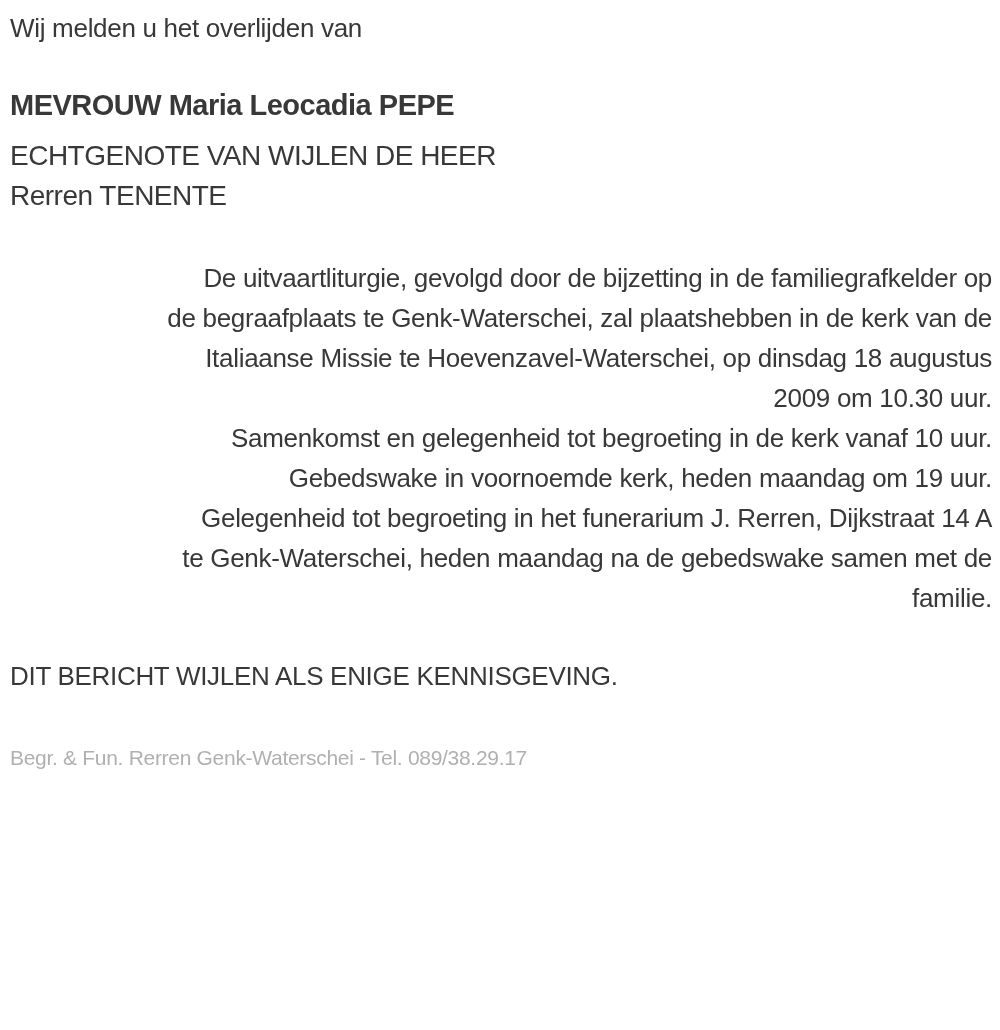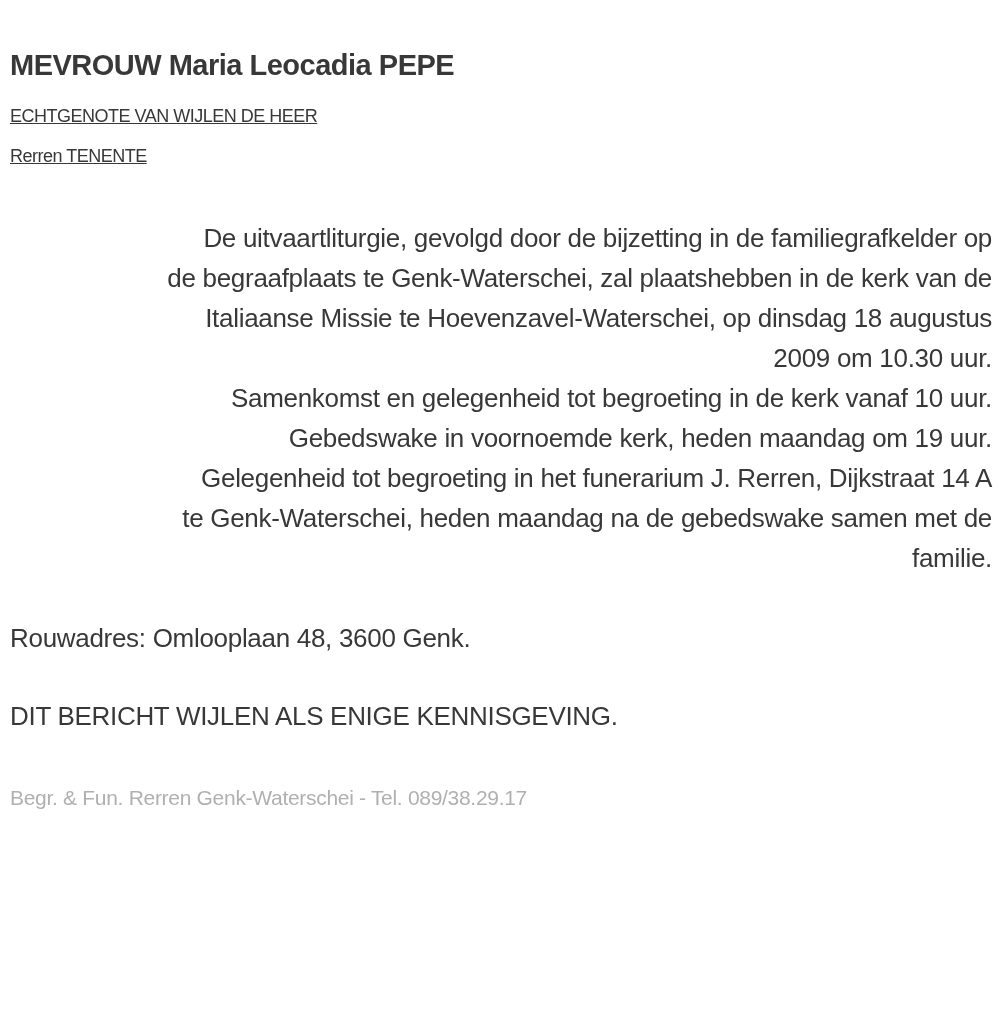--- a/index.html
+++ b/index.html
@@ -30,24 +30,23 @@
     margin-top: 34px;
     font-size: 29px;
     font-weight: bold;
     line-height: 46px;
     letter-spacing: -0.5px;
   }
   .relation-block {
     margin-top: 8px;
   }
   .relation-line {
-    font-size: 18px;
+    font-size: 28px;
     line-height: 40px;
     letter-spacing: -0.5px;
-    text-decoration: underline;
   }
   .body-text {
     font-size: 26px;
     line-height: 40px;
   }
   .para-birth-death { margin-top: 36px; }
   .para-funeral     { margin-top: 42px; text-align: right; }
   .mourning-address { margin-top: 40px; }
   .closing-notice   { margin-top: 38px; }
   .footer-line {
@@ -55,30 +54,30 @@
     font-size: 21px;
     line-height: 40px;
     color: var(--muted);
   }
 </style>
 </head>
 <body>
 
 <div class="page">
 
+  <div class="intro-line">Wij melden u het overlijden van</div>
 
   <div class="deceased-name">MEVROUW Maria Leocadia PEPE</div>
 
   <div class="relation-block">
     <div class="relation-line">ECHTGENOTE VAN WIJLEN DE HEER</div>
     <div class="relation-line">Rerren TENENTE</div>
   </div>
 
 
   <div class="body-text para-funeral">De uitvaartliturgie, gevolgd door de bijzetting in de familiegrafkelder op<br>de begraafplaats te Genk-Waterschei, zal plaatshebben in de kerk van de<br>Italiaanse Missie te Hoevenzavel-Waterschei, op dinsdag 18 augustus<br>2009 om 10.30 uur.<br>Samenkomst en gelegenheid tot begroeting in de kerk vanaf 10 uur.<br>Gebedswake in voornoemde kerk, heden maandag om 19 uur.<br>Gelegenheid tot begroeting in het funerarium J. Rerren, Dijkstraat 14 A<br>te Genk-Waterschei, heden maandag na de gebedswake samen met de<br>familie.</div>
 
-  <div class="body-text mourning-address">Rouwadres: Omlooplaan 48, 3600 Genk.</div>
 
   <div class="body-text closing-notice">DIT BERICHT WIJLEN ALS ENIGE KENNISGEVING.</div>
 
   <div class="footer-line">Begr. &amp; Fun. Rerren Genk-Waterschei - Tel. 089/38.29.17</div>
 
 </div>
 
 </body></html>

